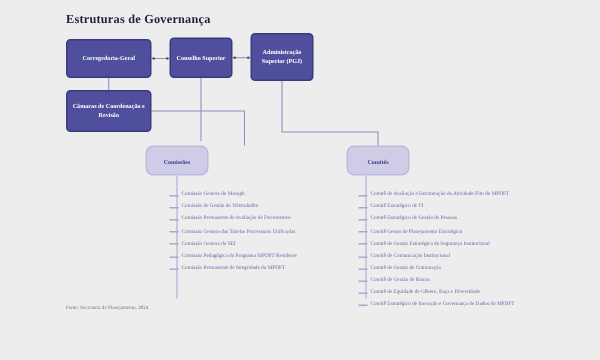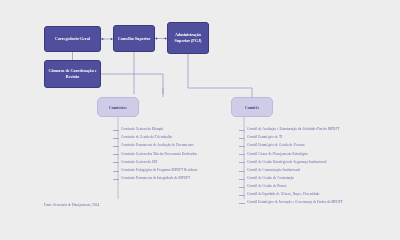--- a/index.html
+++ b/index.html
@@ -115,20 +115,21 @@
     pointer-events: none;
   }
   .ln { stroke: #8f8cc0; stroke-width: 0.7; fill: none; }
   .ln-light { stroke: #a9a6d0; stroke-width: 0.7; fill: none; }
 </style>
 </head>
 <body>
 
 <div id="canvas">
 
+  <div class="title">Estruturas de Governança</div>
 
   <svg class="lines" viewBox="0 0 400 222">
 
     <path class="ln" d="M101 39 L113 39"></path>
     <circle cx="102.5" cy="39" r="0.9" fill="#4f4f9e"></circle>
     <circle cx="111.5" cy="39" r="0.9" fill="#4f4f9e"></circle>
 
     <path class="ln" d="M155 38.5 L167 38.5"></path>
     <circle cx="156.5" cy="38.5" r="0.9" fill="#4f4f9e"></circle>
     <circle cx="165.5" cy="38.5" r="0.9" fill="#4f4f9e"></circle>

